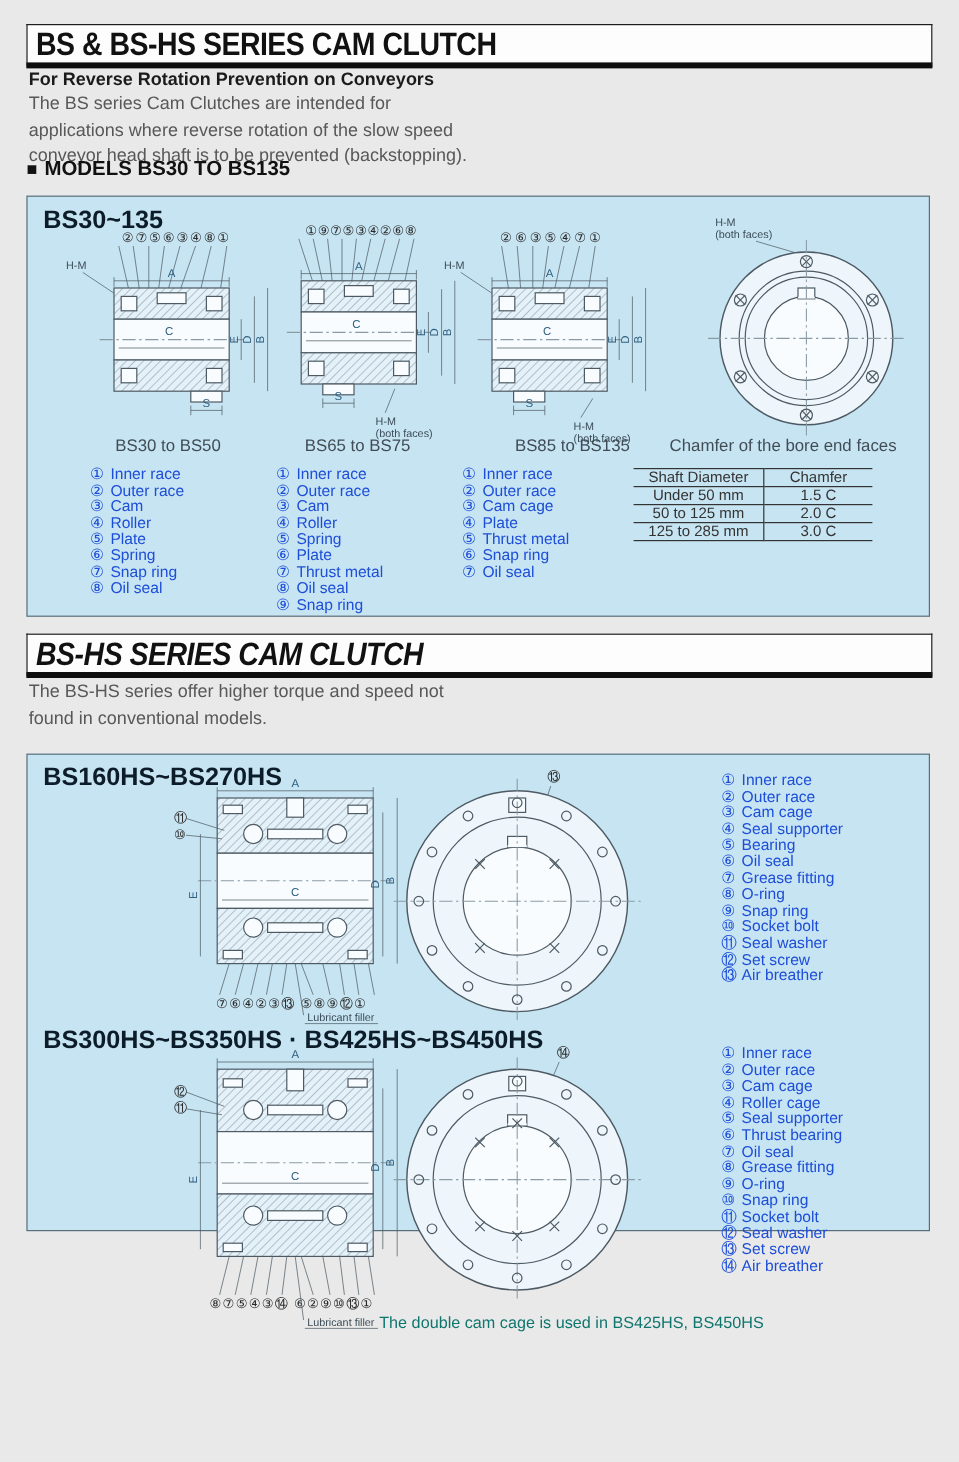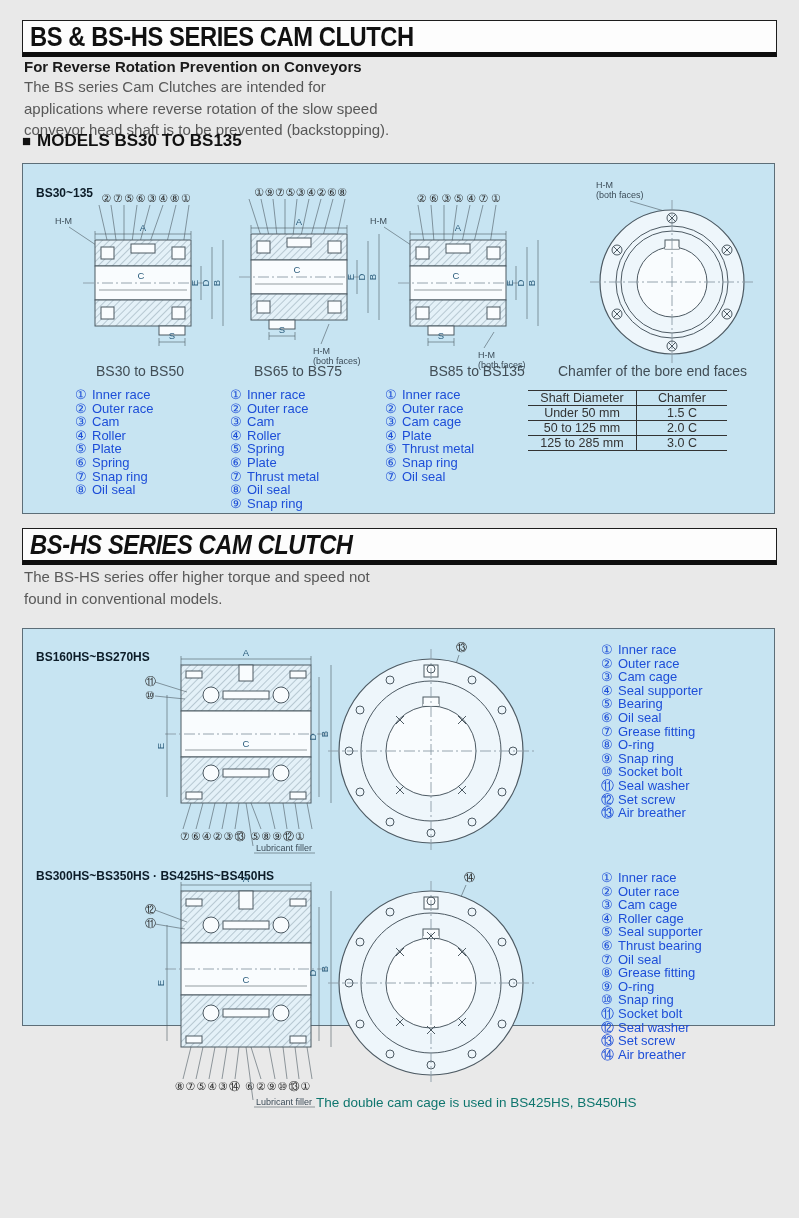--- a/index.html
+++ b/index.html
@@ -4,21 +4,21 @@
 <style>
   html,body{margin:0;padding:0;background:#e9e9e9;}
   .page{position:relative;width:799px;height:1218px;background:#e9e9e9;font-family:"Liberation Sans",sans-serif;overflow:hidden;}
   .title-box{position:absolute;left:22px;width:753px;height:31px;background:#fdfdfd;border:1px solid #1d1d1d;border-bottom:5px solid #0e0e0e;}
   .title-box h1{margin:0;padding:1px 0 0 8px;font-size:27px;line-height:30px;font-weight:bold;color:#111;letter-spacing:-0.5px;transform:scaleX(0.88);transform-origin:left center;white-space:nowrap;}
   .subtitle{position:absolute;left:24px;font-size:15px;font-weight:bold;color:#1b1b1b;margin:0;}
   .bodytext{position:absolute;left:24px;font-size:15px;color:#585858;line-height:21.5px;margin:0;white-space:pre-line;}
   .models{position:absolute;left:22px;font-size:17px;font-weight:bold;color:#111;margin:0;}
   .models .sq{margin-right:6px;font-size:15px;}
   .panel{position:absolute;left:22px;width:753px;background:#c7e4f2;border:1px solid #5d6e78;box-sizing:border-box;}
-  .panel-label{position:absolute;font-size:12px;font-weight:bold;color:#0c1c28;margin-top:14px;}
+  .panel-label{position:absolute;font-size:21px;font-weight:bold;color:#0c1c28;}
   .caption{position:absolute;font-size:14px;color:#414d55;white-space:nowrap;}
   .caption.ctr{transform:translateX(-50%);}
   .plist{position:absolute;font-size:13px;line-height:13.6px;color:#1d4ed8;}
   .pl-item{white-space:nowrap;}
   .pl-num{display:inline-block;width:17px;}
   .chamfer{position:absolute;border-collapse:collapse;font-size:12.5px;color:#333;}
   .chamfer th,.chamfer td{font-weight:normal;text-align:center;padding:0 4px;height:14px;line-height:14px;}
   .chamfer thead th{border-top:1.5px solid #333;border-bottom:1px solid #333;}
   .chamfer td{border-bottom:1px solid #333;}
   .chamfer th:first-child,.chamfer td:first-child{border-right:1px solid #333;width:100px;}

